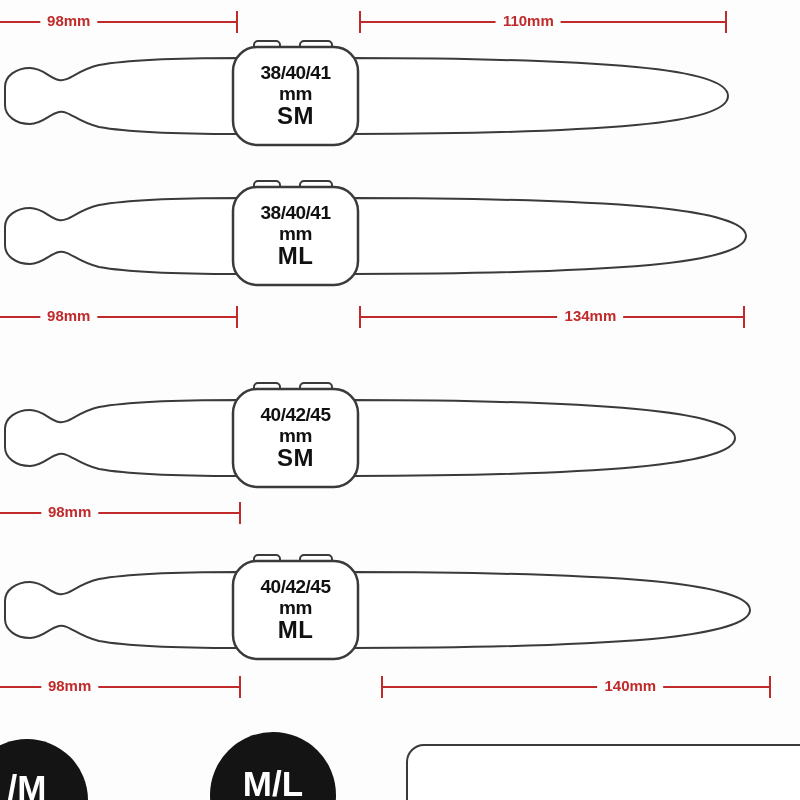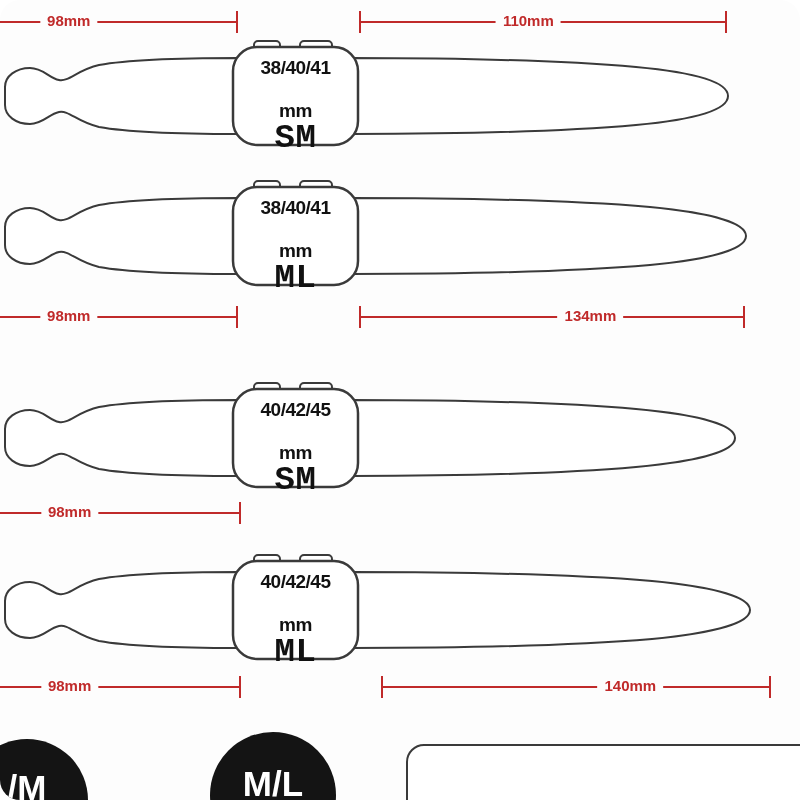--- a/index.html
+++ b/index.html
@@ -5,21 +5,21 @@
   :root{
     --dimension:#c02a2a;
     --outline:#3a3a3a;
     --case-text:#111111;
     --badge-bg:#141414;
     --badge-text:#ffffff;
     --bg:#fdfdfd;
   }
   html,body{margin:0;padding:0;}
   body{font-family:"Liberation Sans", sans-serif; background:#fff;}
-  .canvas{position:relative;width:800px;height:800px;overflow:hidden;background:var(--bg);border-radius:20px;}
+  .canvas{position:relative;width:800px;height:800px;overflow:hidden;background:var(--bg);}
 
   
   .dim-row{position:absolute;left:0;width:800px;height:30px;}
   .dim-seg{position:absolute;top:0;height:30px;}
   .dim-line{position:absolute;left:0;right:0;top:14px;height:2px;background:var(--dimension);}
   .tick{position:absolute;top:4px;width:2px;height:22px;background:var(--dimension);}
   .tick-left{left:-1px;}
   .tick-right{right:-1px;}
   .dim-label{
     position:absolute;top:5px;transform:translateX(-50%);
@@ -31,22 +31,22 @@
   .band{position:absolute;left:0;}
   .strap{fill:#ffffff;stroke:var(--outline);stroke-width:2;}
   .tab{fill:#ffffff;stroke:var(--outline);stroke-width:2;}
   .case{fill:#ffffff;stroke:var(--outline);stroke-width:2.5;}
 
   .case-label{
     position:absolute;left:233px;width:125px;height:84px;
     display:flex;flex-direction:column;align-items:center;justify-content:center;
     color:var(--case-text);text-align:center;
   }
-  .cl1{font-size:19px;font-weight:700;line-height:1.08;letter-spacing:-0.5px;margin-top:22px;}
-  .cl2{font-size:34px;font-weight:700;line-height:1.02;letter-spacing:0.5px;font-family:Liberation Mono, monospace;}
+  .cl1{font-size:19px;font-weight:700;line-height:1.08;letter-spacing:-0.5px;}
+  .cl2{font-size:24px;font-weight:700;line-height:1.02;letter-spacing:0.5px;}
 
   
   .badge{position:absolute;border-radius:50%;background:var(--badge-bg);}
   .badge-label{
     position:absolute;left:0;right:0;text-align:center;
     color:var(--badge-text);font-size:35px;font-weight:700;
   }
   .partial-band{
     position:absolute;border:2.5px solid var(--outline);
     border-radius:18px;background:#ffffff;

